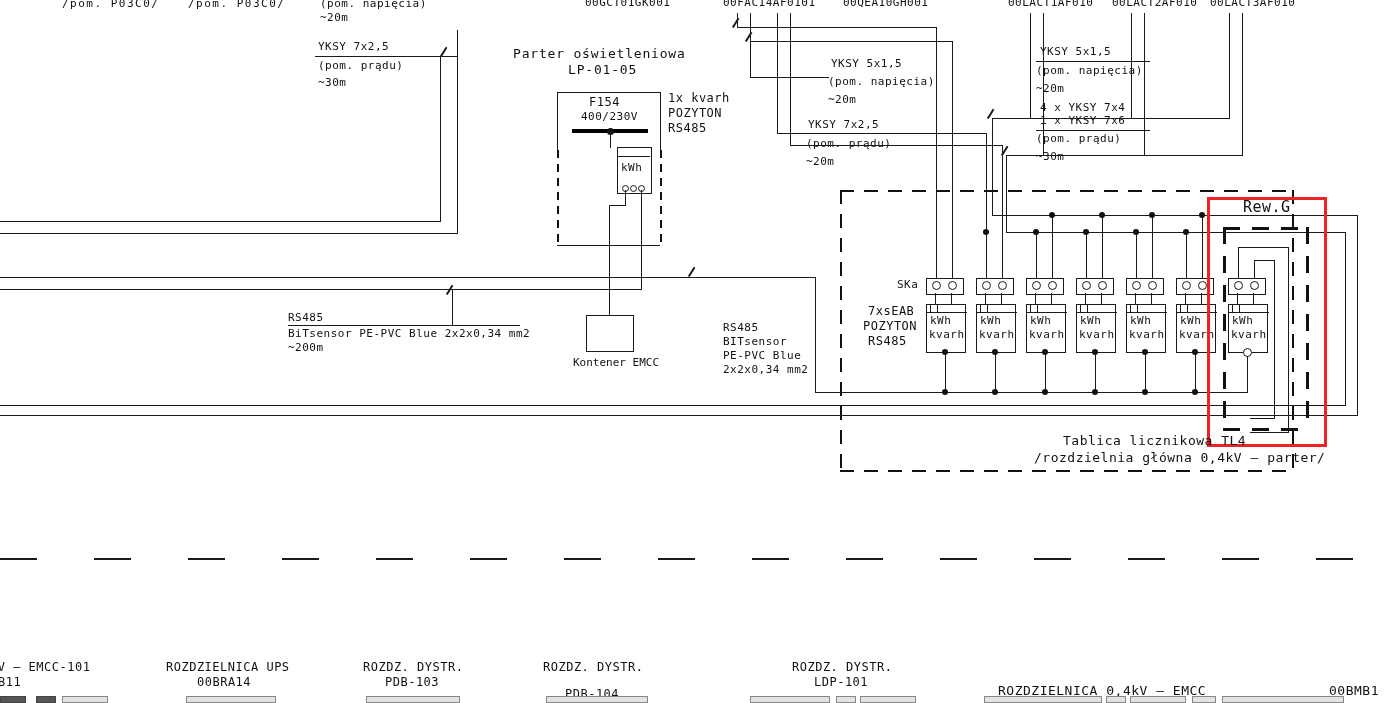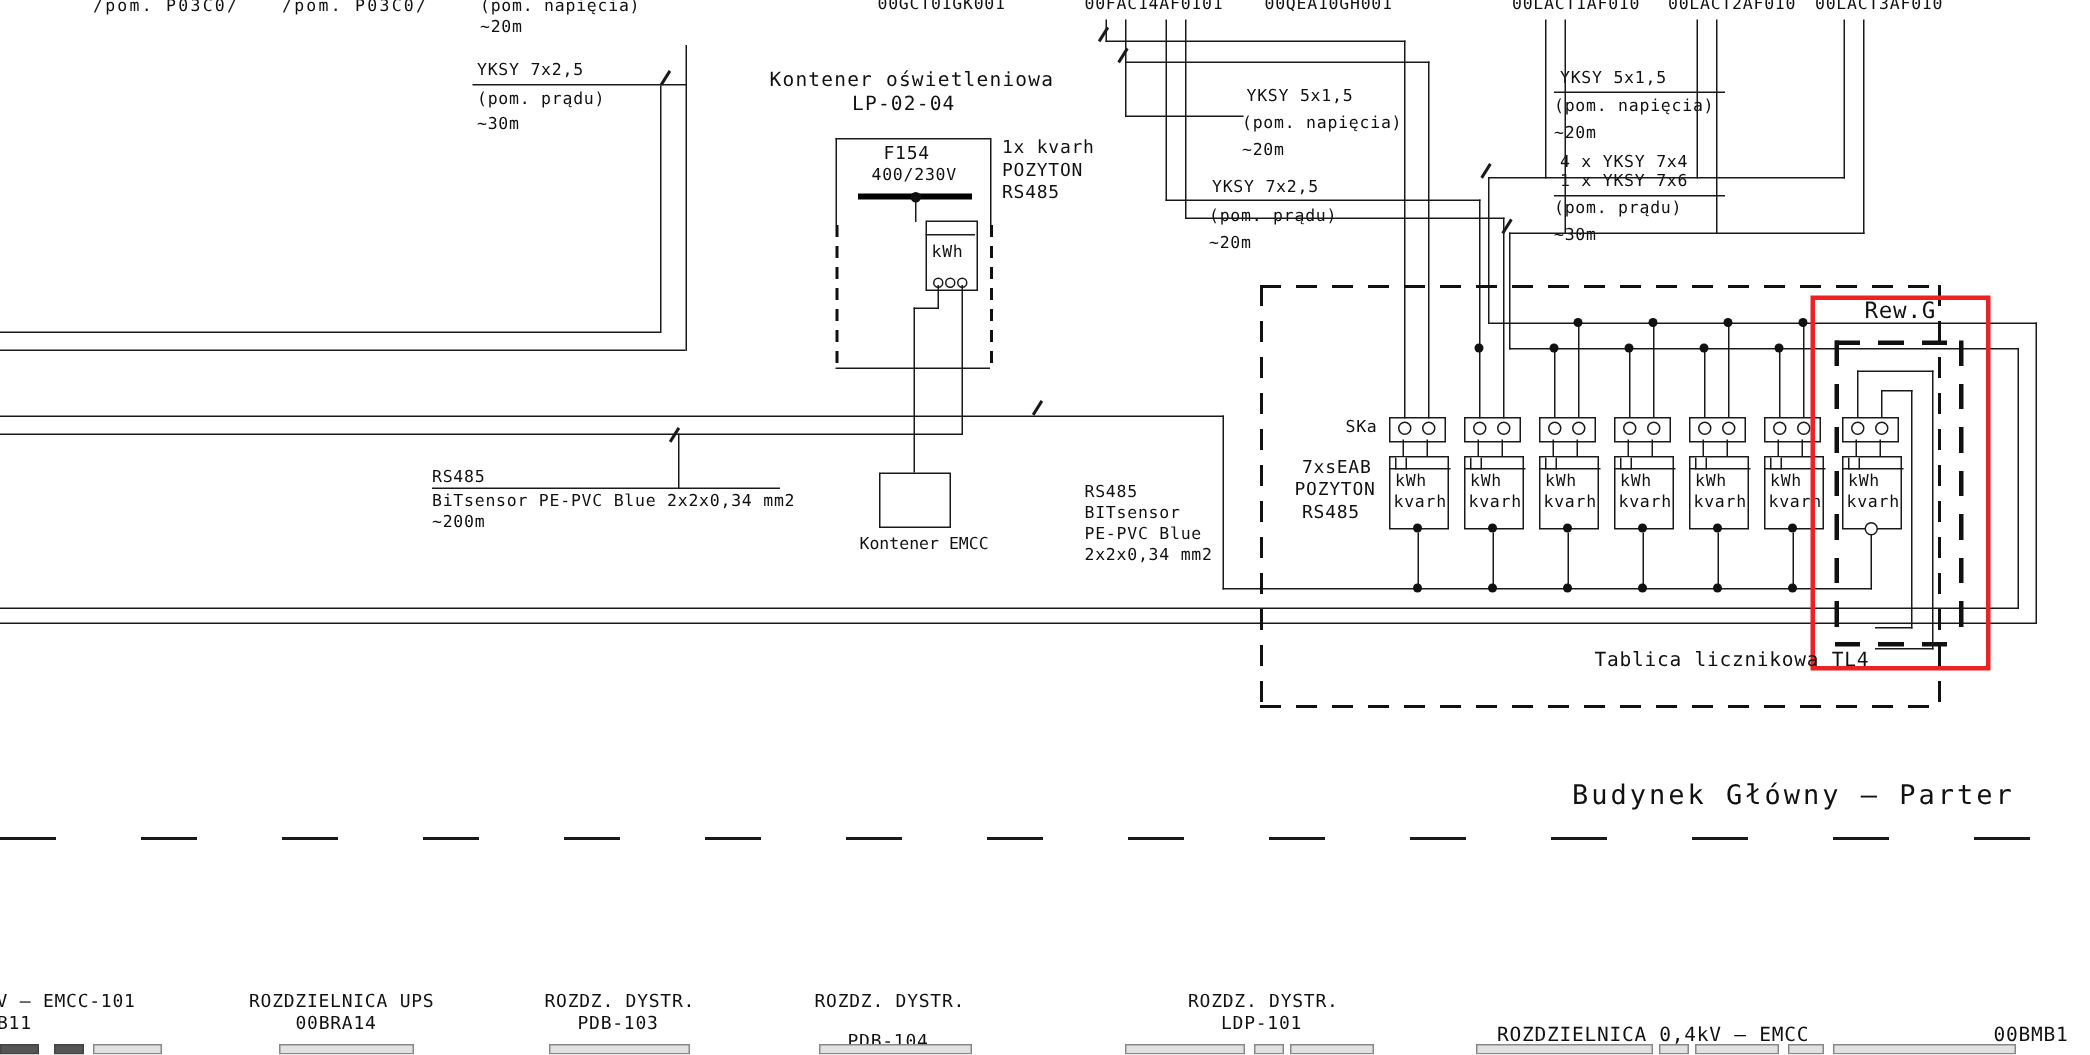--- a/index.html
+++ b/index.html
@@ -65,22 +65,22 @@
   <span class="t" style="left:806px;top:156px">~20m</span>
 
   <span class="t" style="left:1040px;top:46px">YKSY 5x1,5</span>
   <span class="t" style="left:1036px;top:65px">(pom. napięcia)</span>
   <span class="t" style="left:1036px;top:83px">~20m</span>
   <span class="t" style="left:1040px;top:102px">4 x YKSY 7x4</span>
   <span class="t" style="left:1040px;top:115px">1 x YKSY 7x6</span>
   <span class="t" style="left:1036px;top:133px">(pom. prądu)</span>
   <span class="t" style="left:1036px;top:151px">~30m</span>
 
-  <span class="t t13" style="left:513px;top:47px;letter-spacing:.8px">Kontener oświetleniowa</span>
-  <span class="t t13" style="left:568px;top:63px;letter-spacing:.8px">LP-02-04</span>
+  <span class="t t13" style="left:513px;top:47px;letter-spacing:.8px">Parter oświetleniowa</span>
+  <span class="t t13" style="left:568px;top:63px;letter-spacing:.8px">LP-01-05</span>
   <span class="t t12" style="left:668px;top:92px">1x kvarh</span>
   <span class="t t12" style="left:668px;top:107px">POZYTON</span>
   <span class="t t12" style="left:668px;top:122px">RS485</span>
 
   <i class="h" style="top:92px;left:557px;width:103px"></i>
   <i class="h" style="top:245px;left:557px;width:103px"></i>
   <i class="v" style="left:557px;top:92px;height:58px"></i>
   <i class="v" style="left:660px;top:92px;height:58px"></i>
   <i class="dashVs" style="left:557px;top:150px;height:95px"></i>
   <i class="dashVs" style="left:660px;top:150px;height:95px"></i>
@@ -308,22 +308,22 @@
 
   <i class="tick" style="left:438px;top:51px"></i>
   <i class="tick" style="left:444px;top:289px"></i>
   <i class="tick" style="left:686px;top:271px"></i>
   <i class="tick" style="left:730px;top:22px"></i>
   <i class="tick" style="left:743px;top:36px"></i>
   <i class="tick" style="left:985px;top:113px"></i>
   <i class="tick" style="left:999px;top:150px"></i>
 
   <span class="t t13" style="left:1063px;top:434px">Tablica licznikowa TL4</span>
-
-  <span class="t t18" style="left:1048px;top:521px">Budynek Główny – Parter</span>
+  <span class="t t13" style="left:1034px;top:451px">/rozdzielnia główna 0,4kV – parter/</span>
+
 
   <i class="sep" style="top:558px;left:0;width:1393px"></i>
 
   <span class="t t12" style="left:-10px;top:661px">kV – EMCC-101</span>
   <span class="t t12" style="left:-2px;top:676px">B11</span>
   <span class="t t12" style="left:166px;top:661px">ROZDZIELNICA UPS</span>
   <span class="t t12" style="left:197px;top:676px">00BRA14</span>
   <span class="t t12" style="left:363px;top:661px">ROZDZ. DYSTR.</span>
   <span class="t t12" style="left:385px;top:676px">PDB-103</span>
   <span class="t t12" style="left:543px;top:661px">ROZDZ. DYSTR.</span>

